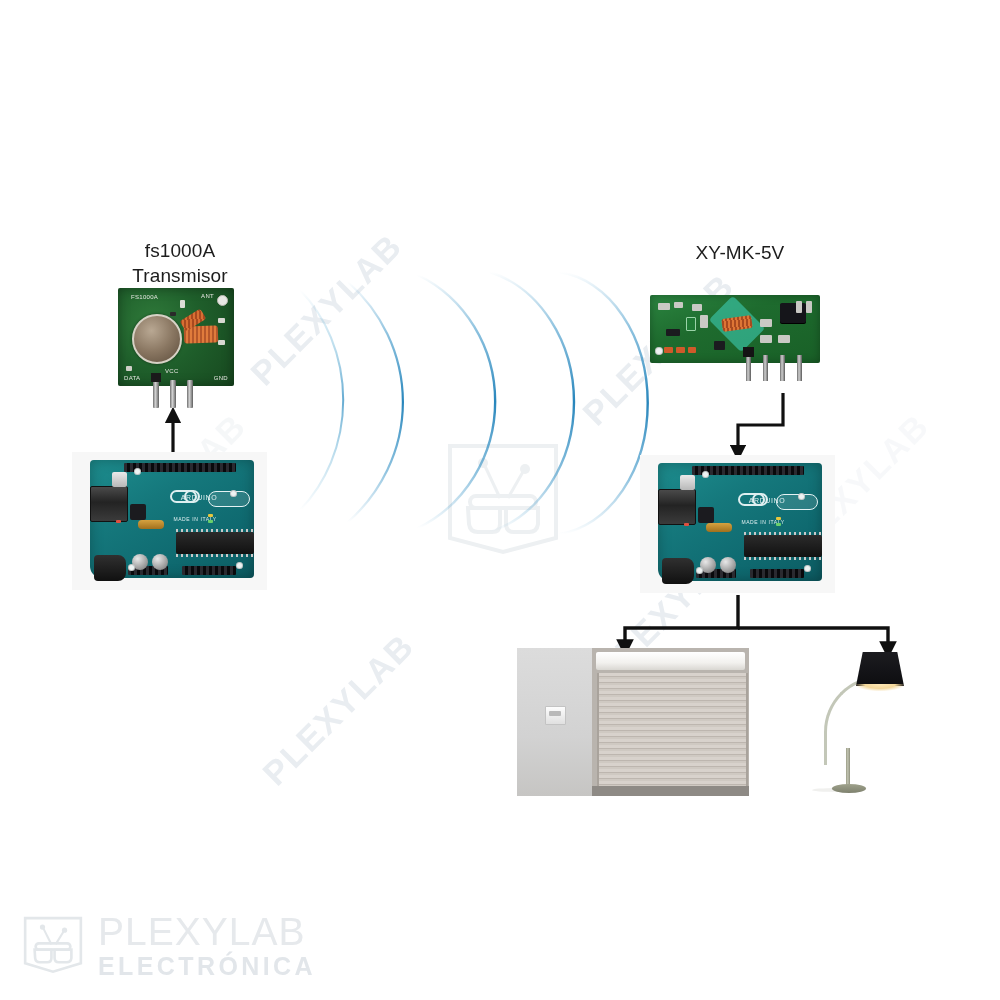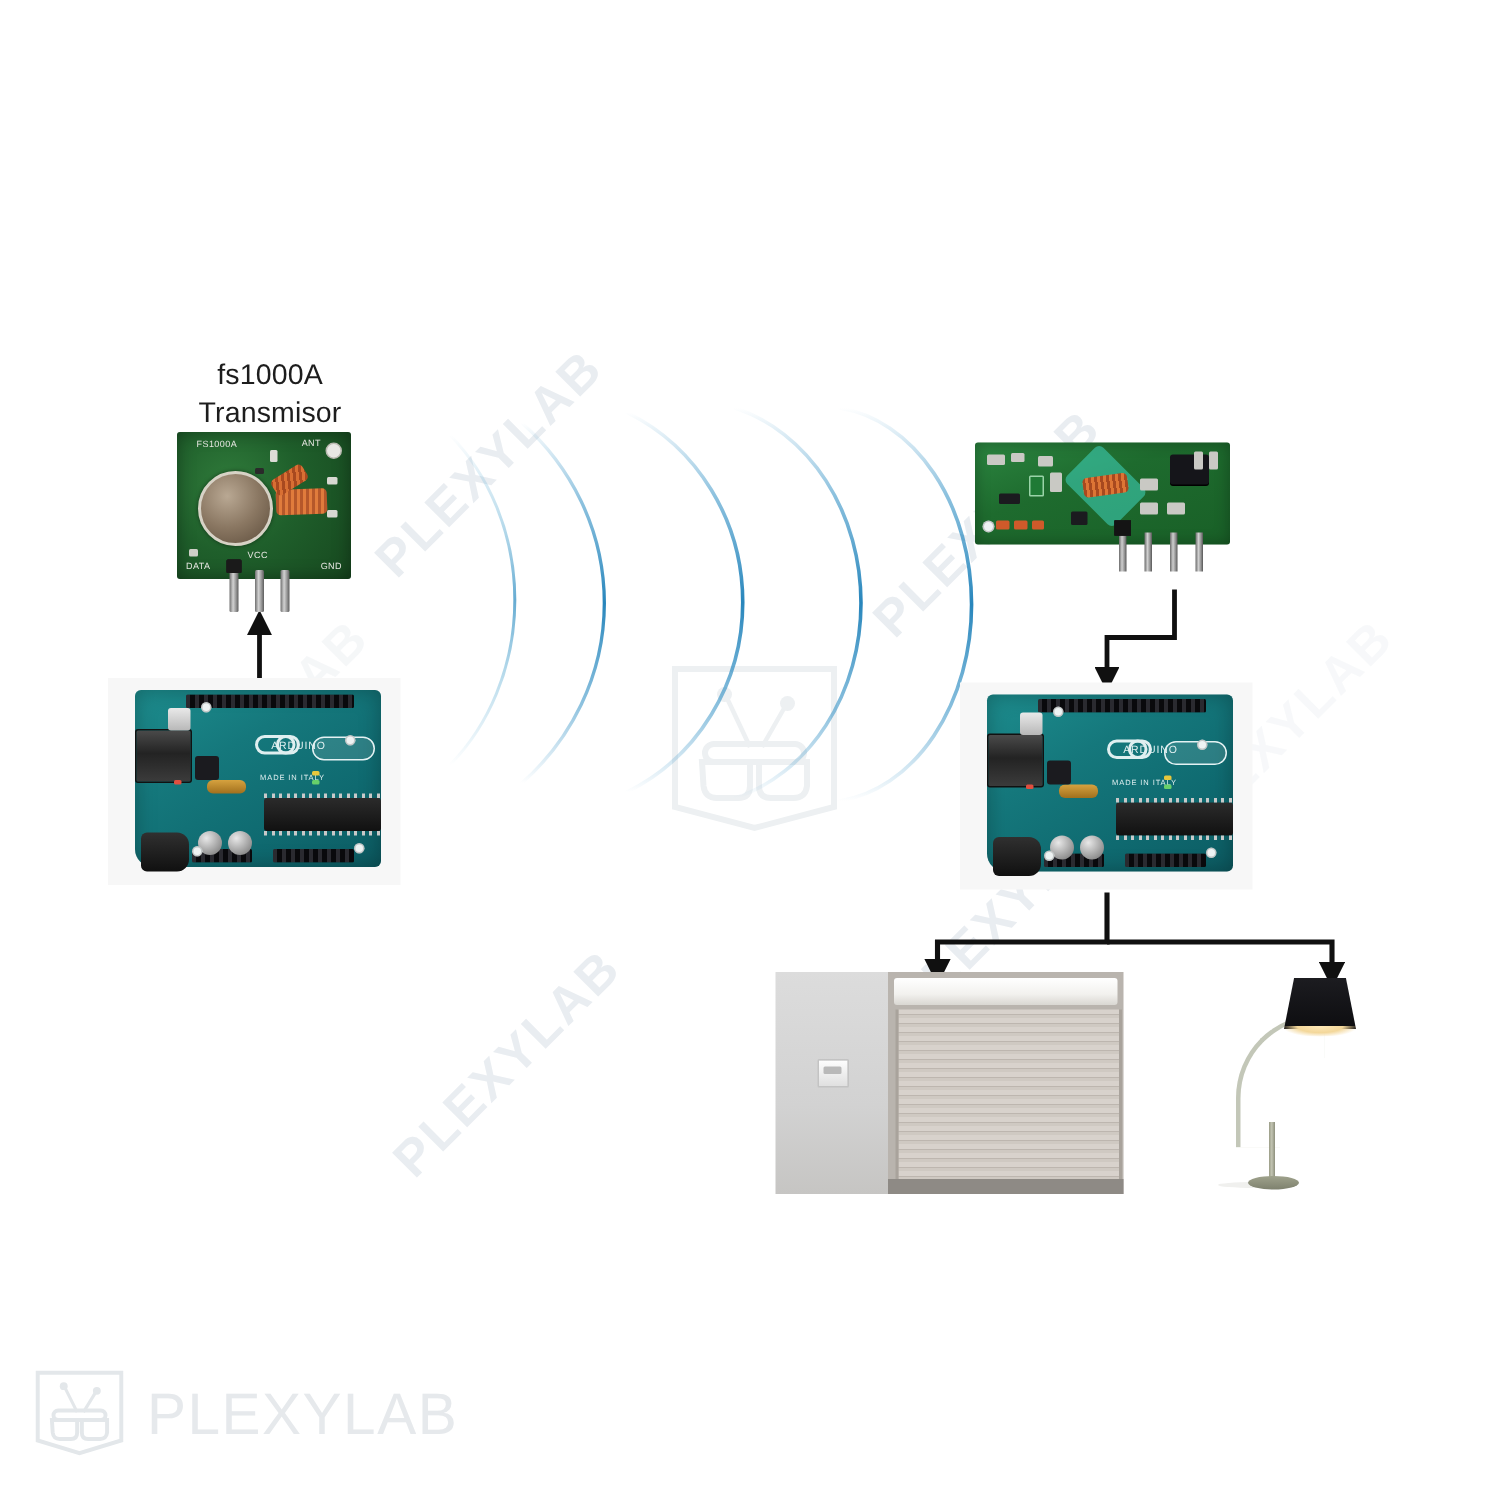--- a/index.html
+++ b/index.html
@@ -334,20 +334,21 @@
     <polyline points="738,595 738,628 625,628 625,648" fill="none" stroke="#101010" stroke-width="3.4" marker-end="url(#ah)"></polyline>
     <polyline points="738,628 888,628 888,650" fill="none" stroke="#101010" stroke-width="3.4" marker-end="url(#ah)"></polyline>
   </svg>
 
   <div class="caption" id="tx-caption">
     <div>fs1000A</div>
     <div>Transmisor</div>
   </div>
 
   <div class="caption" id="rx-caption">
+    <div>XY-MK-5V</div>
   </div>
 
 
   <div id="tx-module" class="board">
     <div id="tx-pcb">
       <div class="silk" style="left:13px;top:6px;">FS1000A</div>
       <div class="silk" style="right:20px;top:5px;">ANT</div>
       <div class="silk" style="left:6px;bottom:5px;">DATA</div>
       <div class="silk" style="left:47px;bottom:12px;">VCC</div>
       <div class="silk" style="right:6px;bottom:5px;">GND</div>
@@ -493,16 +494,17 @@
       <line x1="40" y1="24" x2="56" y2="56" stroke="#e3e7ea" stroke-width="4"></line>
       <line x1="80" y1="30" x2="64" y2="56" stroke="#e3e7ea" stroke-width="4"></line>
       <circle cx="39" cy="23" r="5" fill="#e3e7ea"></circle>
       <circle cx="81" cy="29" r="5" fill="#e3e7ea"></circle>
       <rect x="26" y="54" width="66" height="12" rx="6" fill="none" stroke="#e3e7ea" stroke-width="5"></rect>
       <path d="M24 66 H56 V82 Q56 90 48 90 H34 Q26 90 25 82 Z" fill="none" stroke="#e3e7ea" stroke-width="5"></path>
       <path d="M62 66 H94 V82 Q93 90 85 90 H70 Q62 90 62 82 Z" fill="none" stroke="#e3e7ea" stroke-width="5"></path>
     </svg>
     <div id="brand-text">
       <div id="brand-main">PLEXYLAB</div>
+      <div id="brand-sub">ELECTRÓNICA</div>
     </div>
   </div>
 
 </div>
 
 </body></html>

